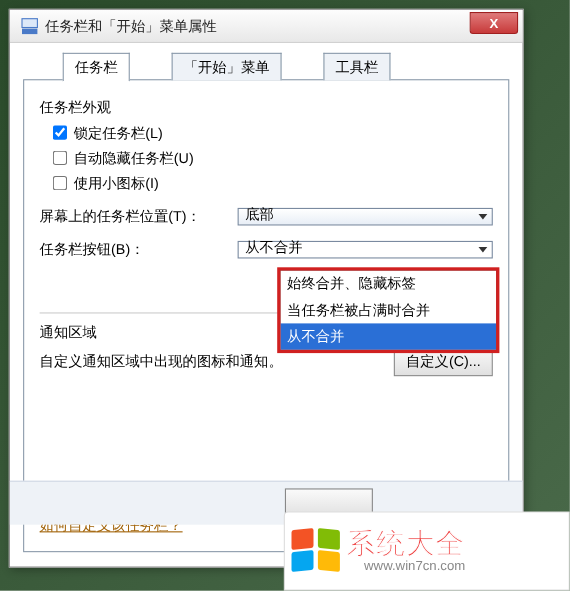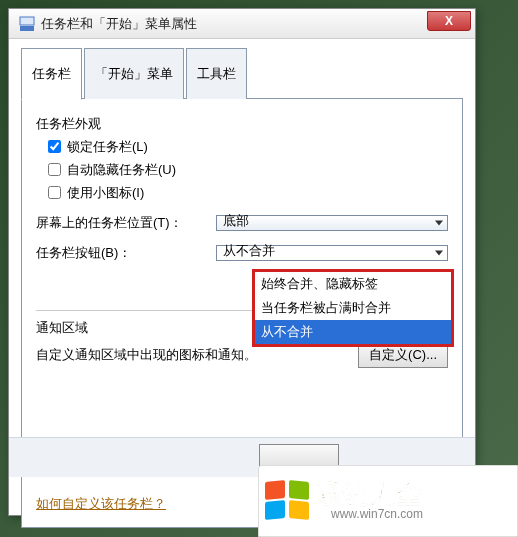--- a/index.html
+++ b/index.html
@@ -61,25 +61,26 @@
     position: relative;
   }
   .tabstrip {
     display: flex;
     position: relative;
     z-index: 2;
   }
   .tab {
     border: 1px solid #8a9aaa;
     border-bottom: none;
-    padding: 16px 10px;
+    padding: 3px 10px;
     background: #eef2f7;
     margin-right: 2px;
     position: relative;
     top: 1px;
+    margin-left: 36px;
   }
   .tab.active {
     background: #fff;
     top: 1px;
     border-bottom: 1px solid #fff;
     margin-bottom: -1px;
   }
   .panel {
     border: 1px solid #8a9aaa;
     height: 430px;
@@ -203,22 +204,22 @@
   .logo .q1{background:#f35325;left:2px;top:0;transform:skewY(-6deg);}
   .logo .q2{background:#81bc06;right:2px;top:0;transform:skewY(6deg);}
   .logo .q3{background:#05a6f0;left:2px;bottom:2px;transform:skewY(-6deg);}
   .logo .q4{background:#ffba08;right:2px;bottom:2px;transform:skewY(6deg);}
   .watermark .txt {
     display: flex;
     flex-direction: column;
   }
   .watermark .big {
     font-size: 26px;
-    font-weight: 700;
-    color: #4d7c0f;
+    font-weight: 400;
+    color: #ef4444;
     -webkit-text-stroke: 1px #fff;
     letter-spacing: 1px;
     line-height: 1;
   }
   .watermark .url {
     font-size: 12px;
     color: #888;
     align-self: flex-end;
   }
   hr.sep {

